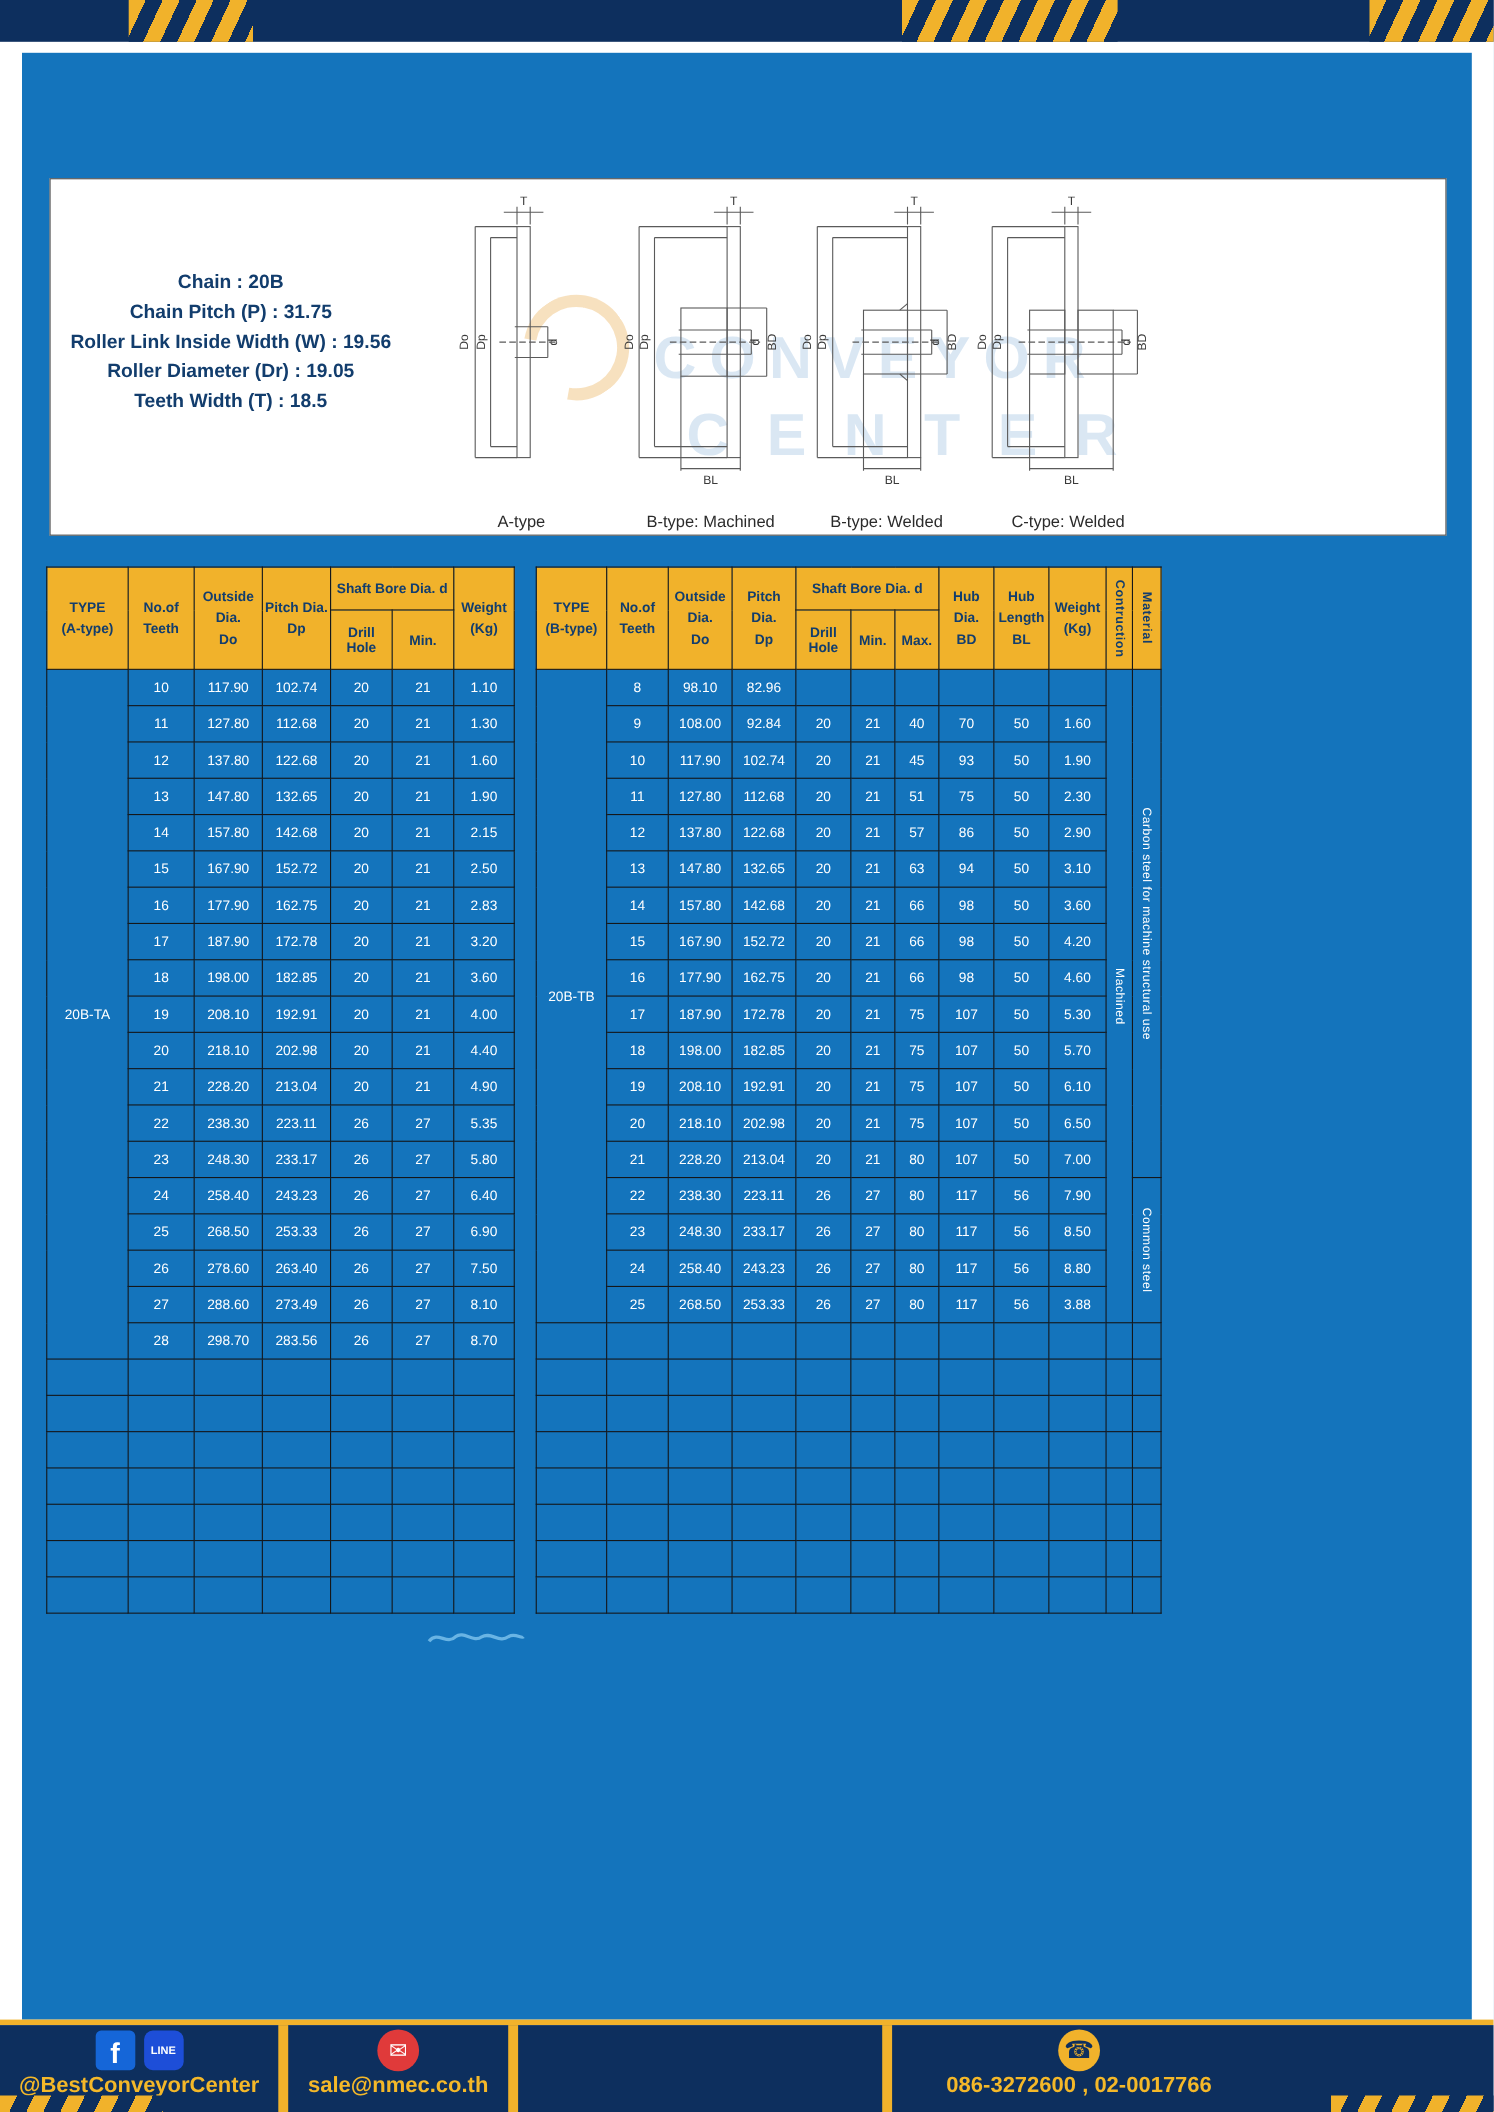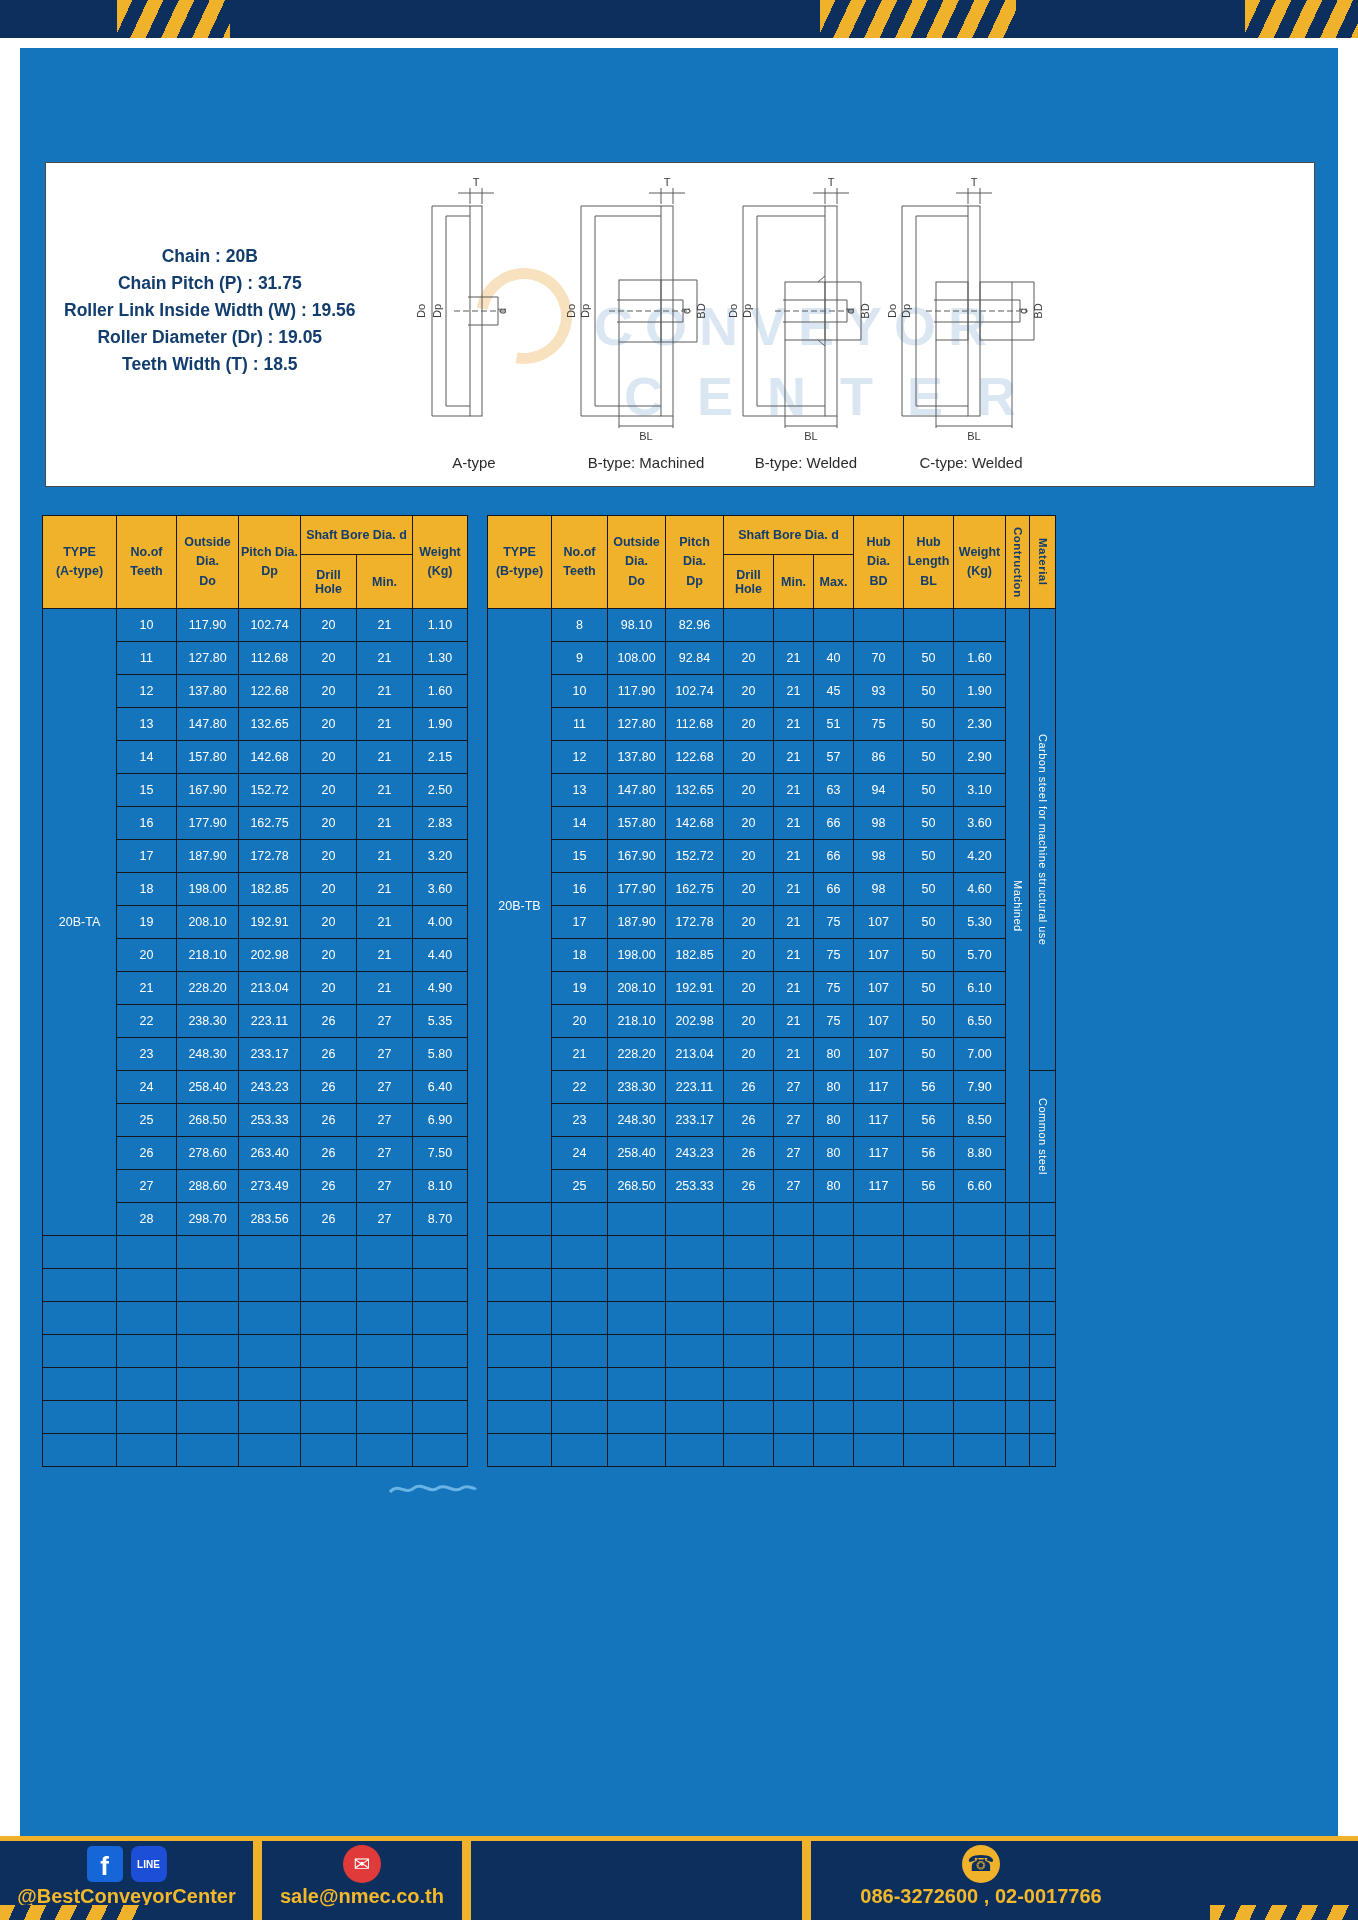--- a/index.html
+++ b/index.html
@@ -33,21 +33,21 @@
   .wm3 { position: absolute; left: 158px; top: 152px; font-size: 54px; font-weight: 700; color: #8db7dd; letter-spacing: 34px; }
 
   .drawing { position: absolute; top: 13px; width: 170px; text-align: center; }
   .dr-a  { left: 348px; width: 160px; }
   .dr-b1 { left: 515px; }
   .dr-b2 { left: 675px; }
   .dr-c  { left: 840px; }
   .drawing svg { display: block; }
   .drawing line, .drawing rect, .drawing path { stroke: #5a5a5a; stroke-width: 1; fill: none; }
   .drawing text { fill: #3a3a3a; font-size: 11px; font-family: "Liberation Sans", sans-serif; stroke: none; }
-  .caption { font-size: 15px; color: #2b2b2b; margin-top: 4px; }
+  .caption { font-size: 15px; color: #2b2b2b; margin-top: 16px; }
 
   
   .tbl-wrap { position: absolute; top: 515px; }
   #a-table-wrap { left: 42px; width: 425px; }
   #b-table-wrap { left: 487px; width: 568px; }
   table { border-collapse: collapse; table-layout: fixed; width: 100%; }
   th, td { border: 1px solid #15171a; }
   thead th { background: #f1b22b; color: #123d6d; font-weight: 700; font-size: 12.5px; text-align: center; padding: 2px 1px; }
   thead tr:nth-child(1) { height: 39px; }
   thead tr:nth-child(2) { height: 54px; }
@@ -752,21 +752,21 @@
           </tr>
           <tr>
             <td>25</td>
             <td>268.50</td>
             <td>253.33</td>
             <td>26</td>
             <td>27</td>
             <td>80</td>
             <td>117</td>
             <td>56</td>
-            <td>6.60</td>
+            <td>3.88</td>
           </tr>
           <tr>
             <td></td>
             <td></td>
             <td></td>
             <td></td>
             <td></td>
             <td></td>
             <td></td>
             <td></td>

